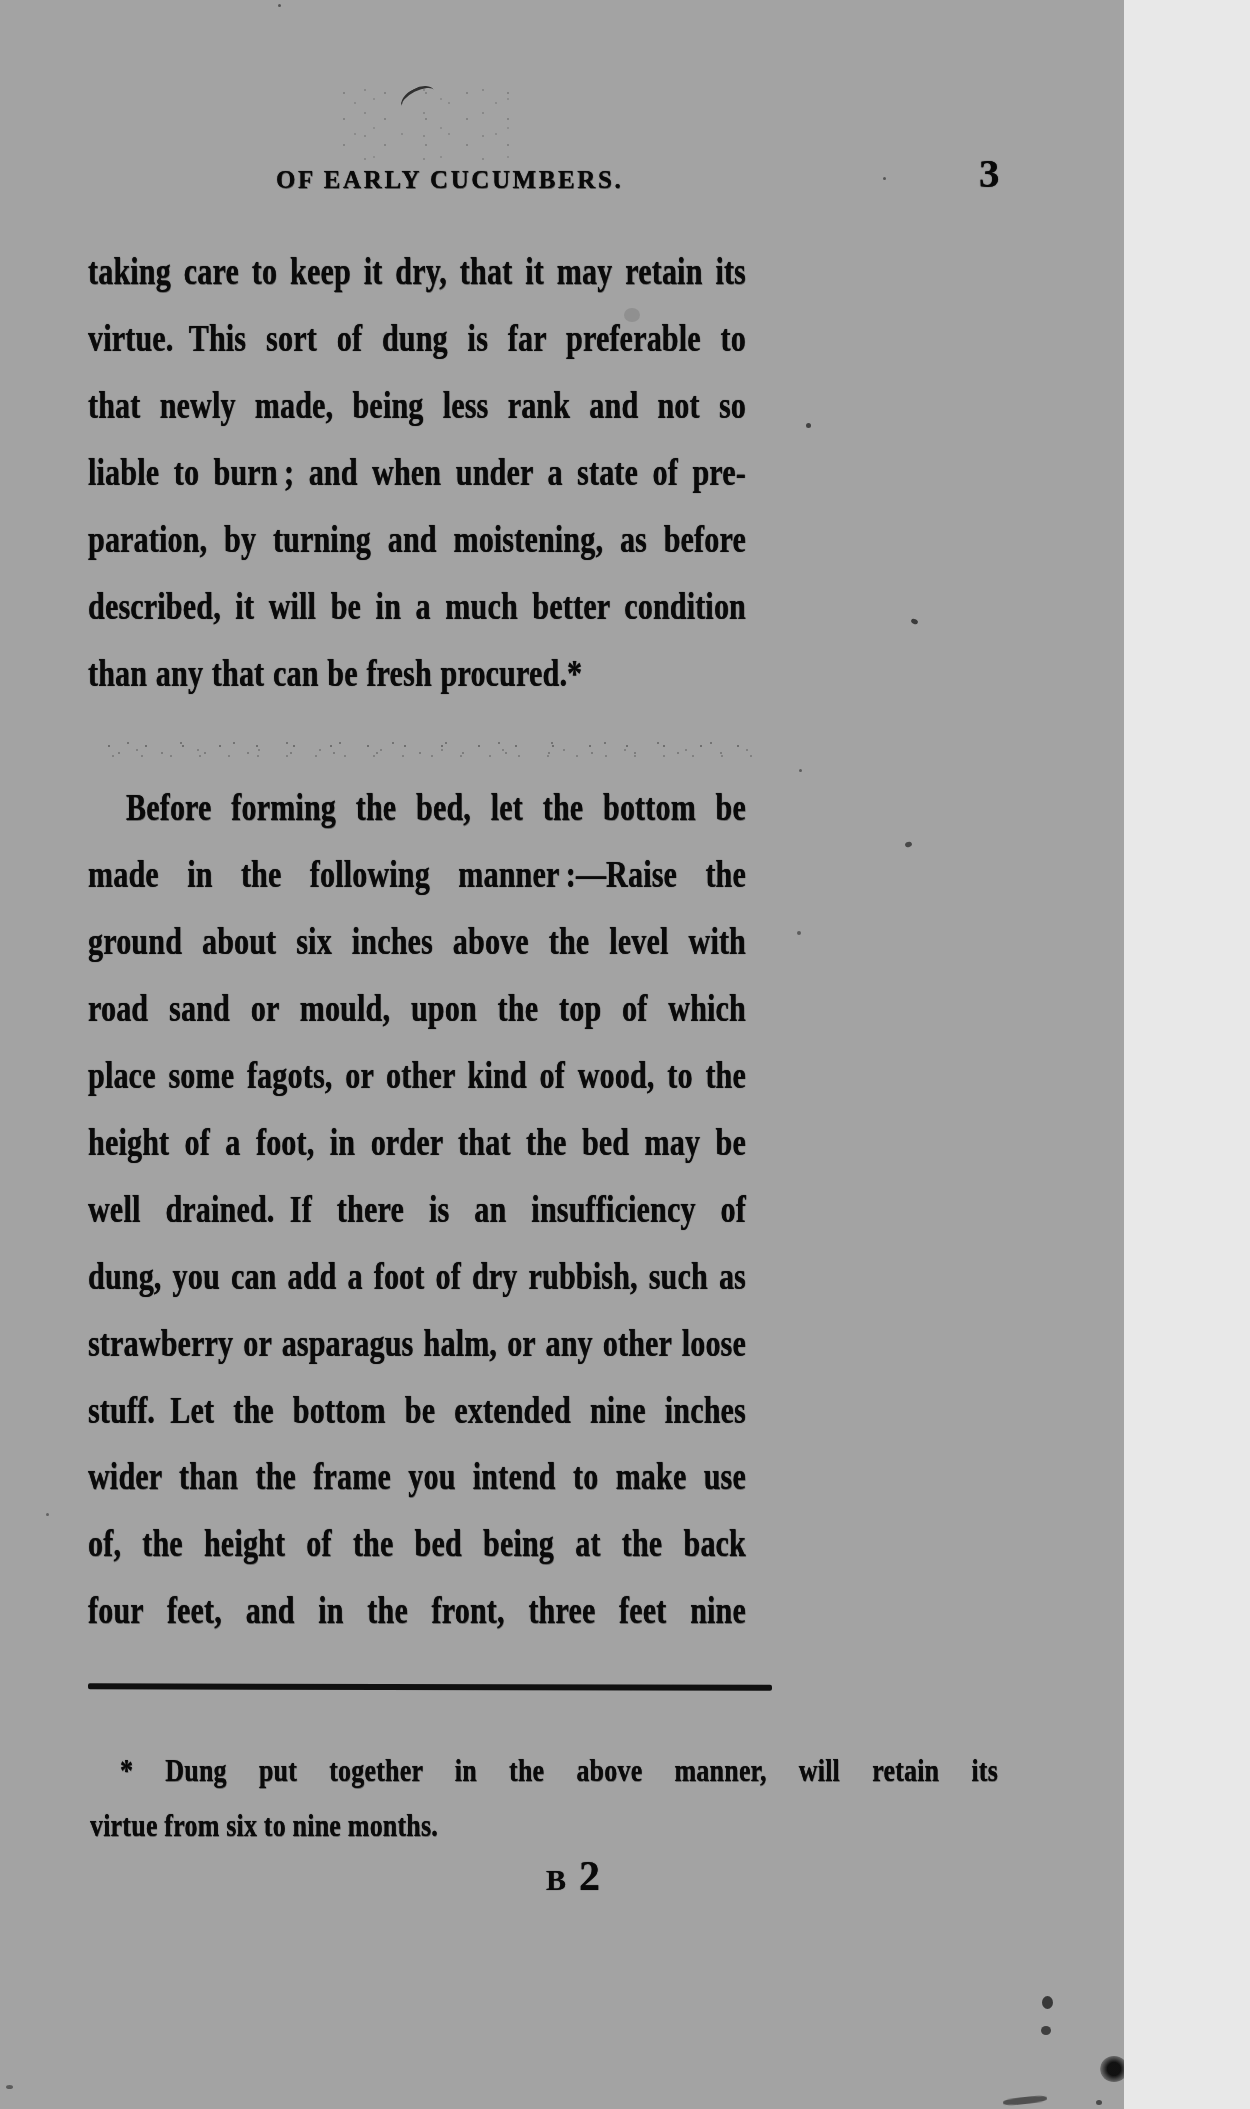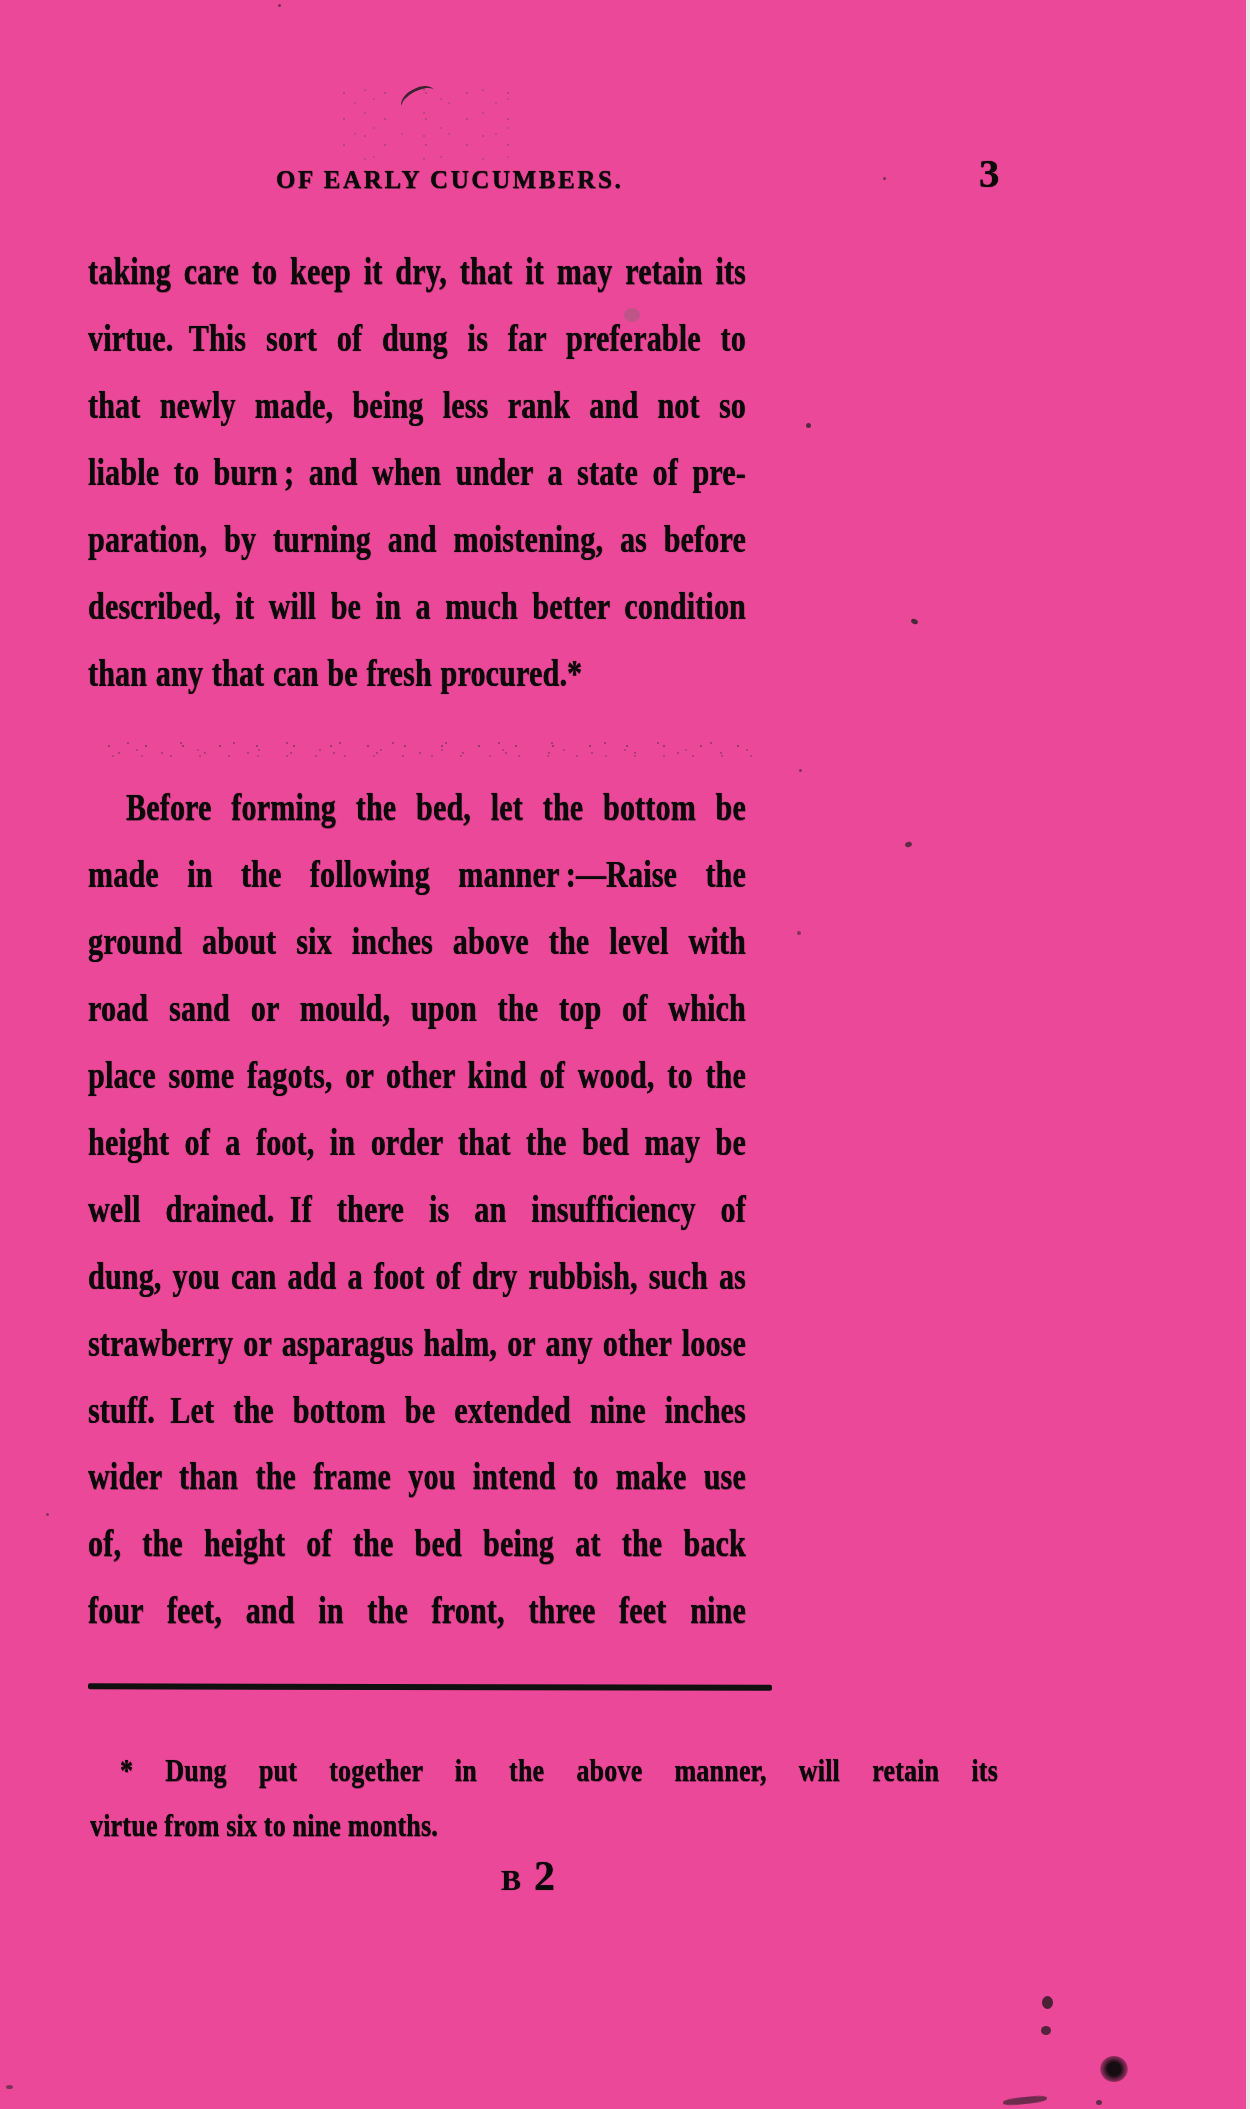--- a/index.html
+++ b/index.html
@@ -1,18 +1,18 @@
 <!DOCTYPE html>
 <html><head>
 <meta charset="utf-8">
 <style>
   html,body { margin:0; padding:0; background:#e8e8e8; }
   .page {
-    position:relative; width:1246px; height:2109px;
-    background:#ec4899; overflow:hidden;
+    position:relative; width:1124px; height:2109px;
+    background:#a3a3a3; overflow:hidden;
     font-family:"Liberation Serif", serif; color:#0a0a0a;
   }
 
   
   .running-head {
     position:absolute; left:276px; top:166px;
     font-size:25px; font-weight:bold; letter-spacing:2.6px;
     white-space:nowrap;
     text-shadow:0 0 0.9px rgba(0,0,0,.9), 0.5px 0.5px 0 rgba(0,0,0,.4);
   }
@@ -62,21 +62,21 @@
   }
   .fn-line {
     font-size:26px; font-weight:bold; line-height:46px;
     letter-spacing:0.2px;
     text-shadow:0 0 0.7px rgba(0,0,0,.85), 0.4px 0.4px 0 rgba(0,0,0,.35);
   }
   .fn-line.just { text-align:justify; text-align-last:justify; padding-left:30px; }
 
   
   .signature {
-    position:absolute; left:501px; top:1852px; white-space:nowrap;
+    position:absolute; left:546px; top:1852px; white-space:nowrap;
     text-shadow:0 0 0.9px rgba(0,0,0,.9);
   }
   .sig-letter { font-size:30px; font-weight:bold; }
   .sig-number { font-size:42px; font-weight:bold; margin-left:13px; }
 
   
   .smudge {
     position:absolute; left:338px; top:84px; width:190px; height:78px;
     opacity:.55; filter:blur(0.4px);
     background-image:

